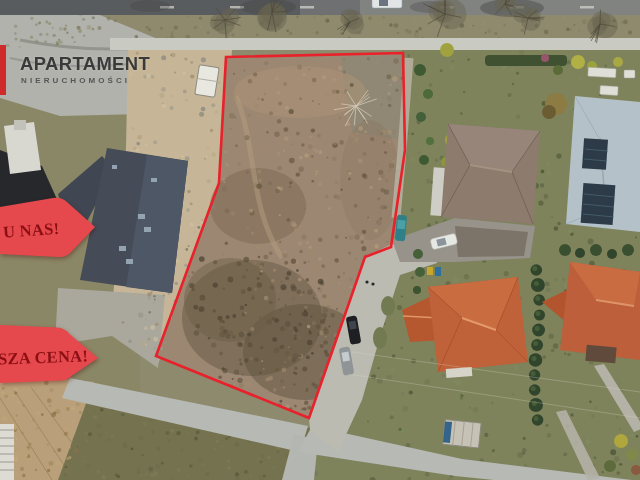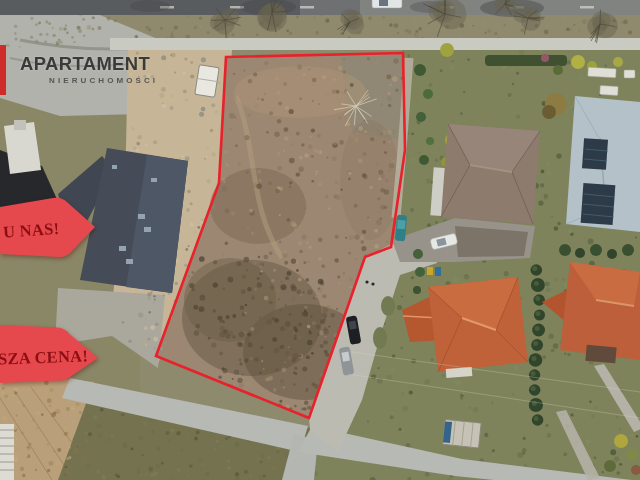--- a/index.html
+++ b/index.html
@@ -6,21 +6,21 @@
   .stage{position:relative;width:640px;height:480px;overflow:hidden;
          font-family:"Liberation Sans",sans-serif;background:#8d8a6e;}
   .stage svg.scene{position:absolute;left:0;top:0;}
   
   .logo{position:absolute;left:0;top:45px;width:170px;height:52px;}
   .logo-square{position:absolute;left:-40px;top:0;width:46px;height:50px;background:#cf2b2b;}
   .brand{position:absolute;left:20px;top:8px;font-size:19px;font-weight:800;
          letter-spacing:.4px;color:#3a3a3a;transform:scaleX(.97);transform-origin:left;
          text-shadow:0 0 3px rgba(255,255,255,.28);white-space:nowrap;}
   .brand-sub{position:absolute;left:21px;top:31px;font-size:8px;font-weight:600;
-         letter-spacing:3.1px;color:#565656;white-space:nowrap;margin-left:28px;}
+         letter-spacing:3.1px;color:#565656;white-space:nowrap;}
   
   .banner{position:absolute;overflow:visible;filter:drop-shadow(1px 2px 2px rgba(70,0,0,.35));}
   .b1{left:0;top:192px;width:100px;height:70px;}
   .b2{left:0;top:317px;width:105px;height:70px;}
   .banner-text{font-family:"Liberation Serif",serif;font-weight:bold;
                font-size:16.5px;letter-spacing:.3px;}
 </style>
 </head>
 <body>
 

